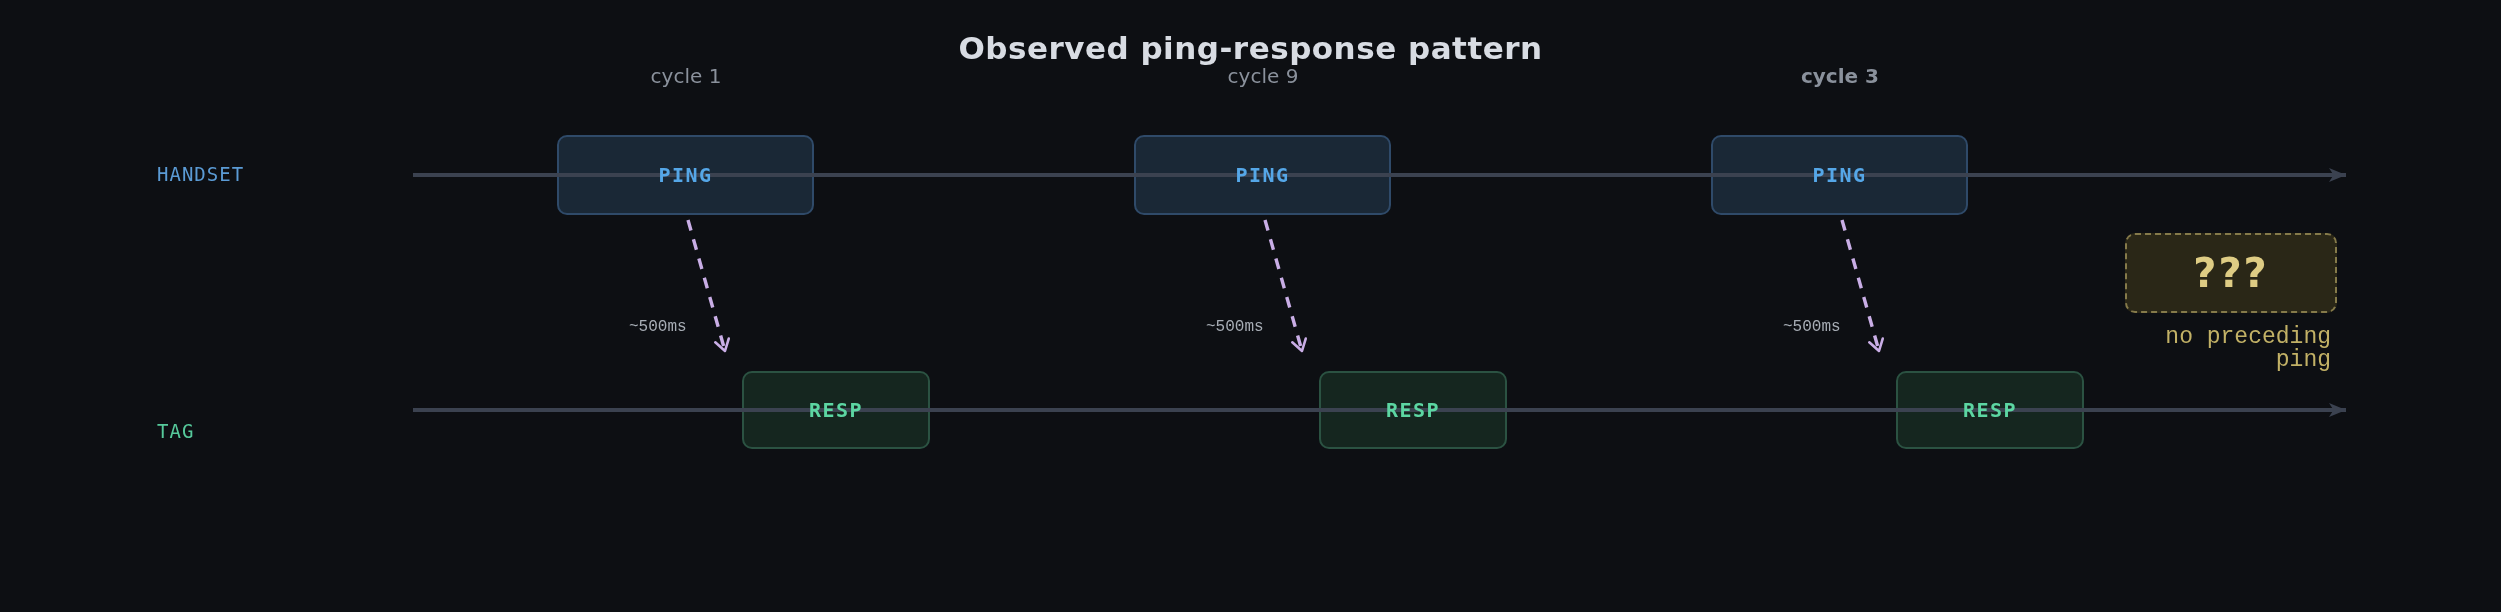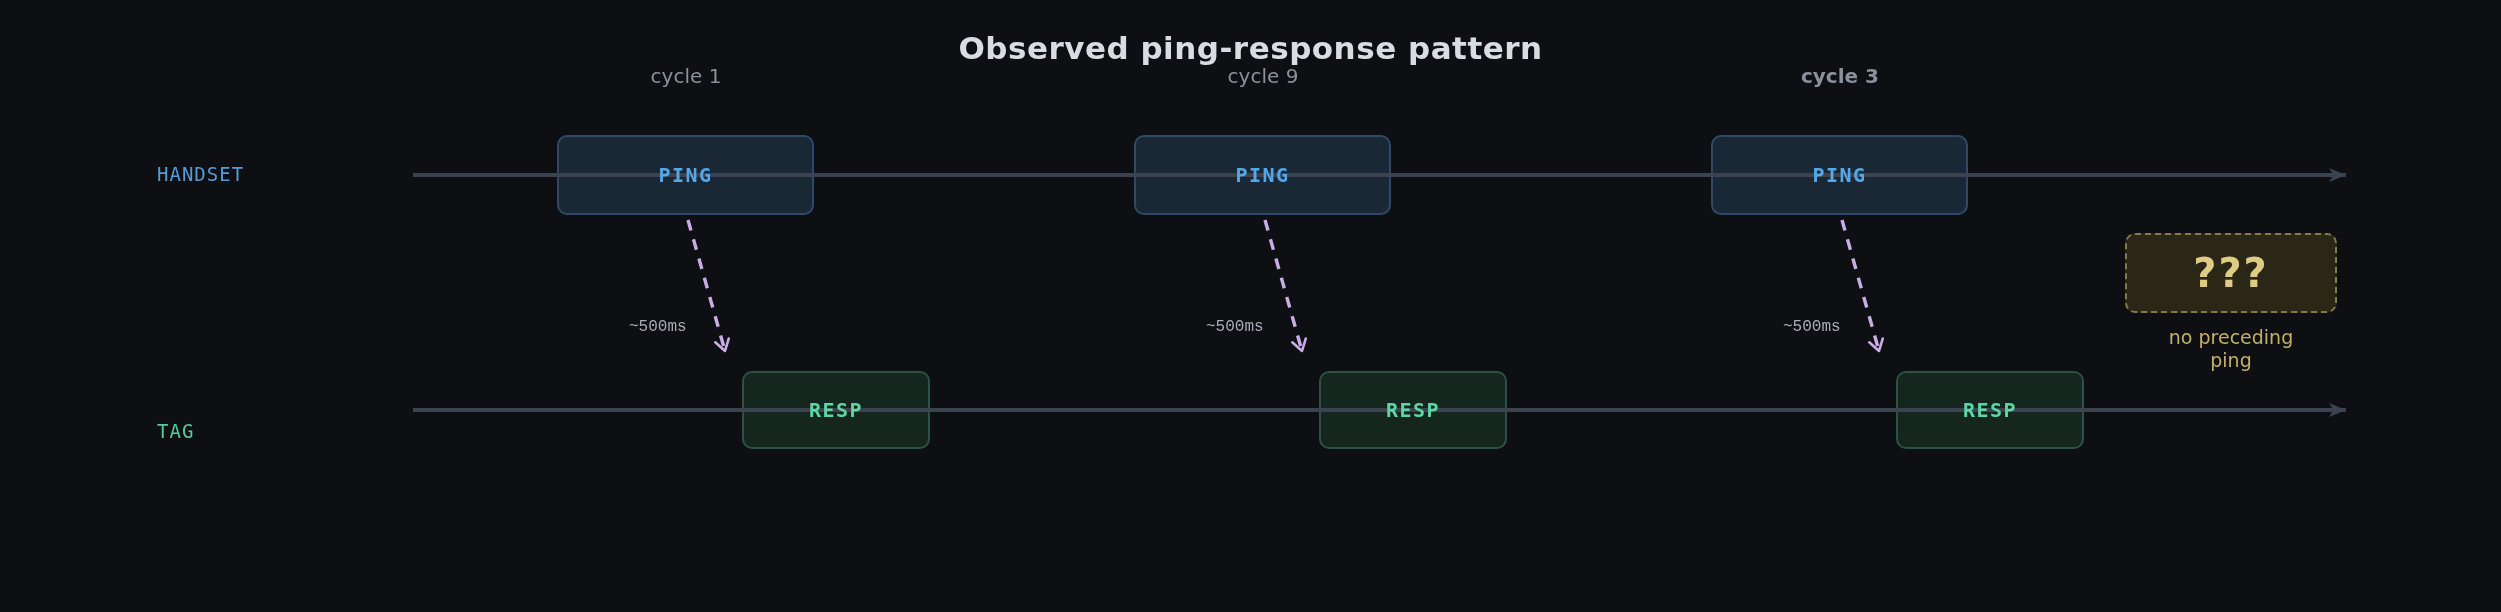--- a/index.html
+++ b/index.html
@@ -49,22 +49,22 @@
   .node-label.ping.p1{left:557px;} .node-label.ping.p2{left:1134px;} .node-label.ping.p3{left:1711px;}
   .node-label.resp{top:371px;width:188px;height:78px;color:var(--resp_text);}
   .node-label.resp.r1{left:742px;} .node-label.resp.r2{left:1319px;} .node-label.resp.r3{left:1896px;}
   .node-label.anomaly{left:2125px;top:233px;width:212px;height:80px;color:var(--anomaly_text);
                       font-family:"DejaVu Sans",sans-serif;font-size:40px;letter-spacing:2px;}
 
   .latency{position:absolute;top:279px;width:160px;text-align:left;
            font-family:Liberation Mono, monospace;font-size:16px;color:var(--latency_text);margin-top:39px;}
   .latency.l1{left:629px;} .latency.l2{left:1206px;} .latency.l3{left:1783px;}
 
-  .anomaly-caption{position:absolute;left:2131px;top:326px;width:200px;text-align:center;
-                   font-size:19px;line-height:23px;color:var(--anomaly_caption);}
+  .anomaly-caption{position:absolute;left:2131px;top:326px;width:200px;text-align:right;
+                   font-size:23px;line-height:23px;color:var(--anomaly_caption);font-family:Liberation Mono, monospace;}
   .anomaly-caption span{display:block;}
 
   .lane-line{stroke:var(--lane_line);stroke-width:4;}
   .lane-arrow-head{fill:var(--lane_line);}
   .ping-arrow{stroke:var(--arrow);stroke-width:3.4;stroke-dasharray:11 9;fill:none;}
   .ping-arrow-head{stroke:var(--arrow);stroke-width:2.6;fill:none;stroke-linecap:round;
                    stroke-linejoin:round;}
 </style>
 </head>
 <body>

